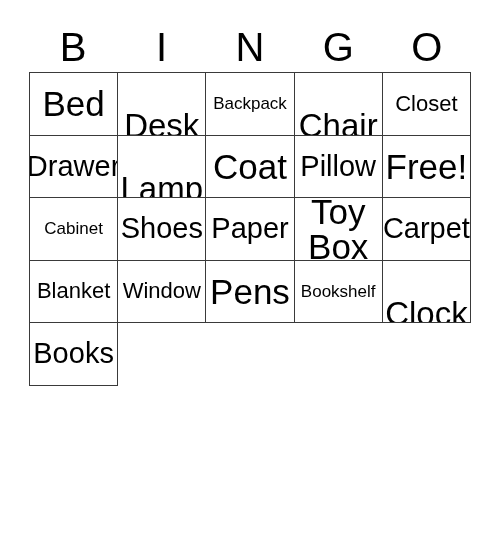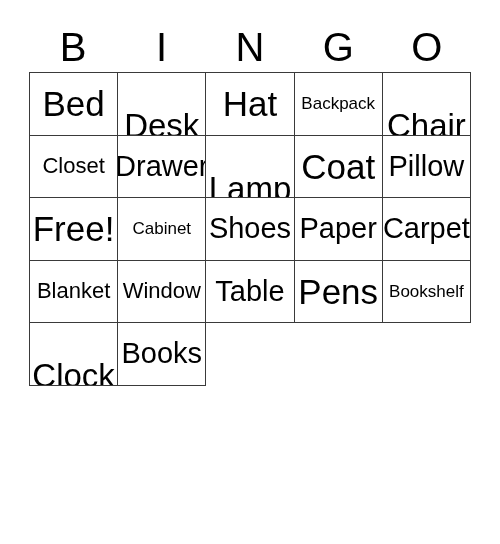--- a/index.html
+++ b/index.html
@@ -102,23 +102,20 @@
 
   <div id="grid">
 
     <div class="cell">
         <span class="cell-text fs-xl">Bed</span>
       </div>
     <div class="cell">
         <span class="cell-text fs-lg">Desk</span>
       </div>
     <div class="cell">
-        <span class="cell-text fs-xl">Hat</span>
-      </div>
-    <div class="cell">
         <span class="cell-text fs-xs">Backpack</span>
       </div>
     <div class="cell">
         <span class="cell-text fs-lg">Chair</span>
       </div>
 
     <div class="cell">
         <span class="cell-text fs-sm">Closet</span>
       </div>
     <div class="cell">
@@ -141,32 +138,33 @@
         <span class="cell-text fs-xs">Cabinet</span>
       </div>
     <div class="cell">
         <span class="cell-text fs-md">Shoes</span>
       </div>
 
     <div class="cell">
         <span class="cell-text fs-md">Paper</span>
       </div>
     <div class="cell">
+        <span class="cell-text two-line fs-xl">Toy
+Box</span>
+      </div>
+    <div class="cell">
         <span class="cell-text fs-md">Carpet</span>
       </div>
     <div class="cell">
         <span class="cell-text fs-sm">Blanket</span>
       </div>
     <div class="cell">
         <span class="cell-text fs-sm">Window</span>
       </div>
 
-    <div class="cell">
-        <span class="cell-text fs-md">Table</span>
-      </div>
     <div class="cell">
         <span class="cell-text fs-xl">Pens</span>
       </div>
     <div class="cell">
         <span class="cell-text fs-xs">Bookshelf</span>
       </div>
     <div class="cell">
         <span class="cell-text fs-lg">Clock</span>
       </div>
     <div class="cell">

